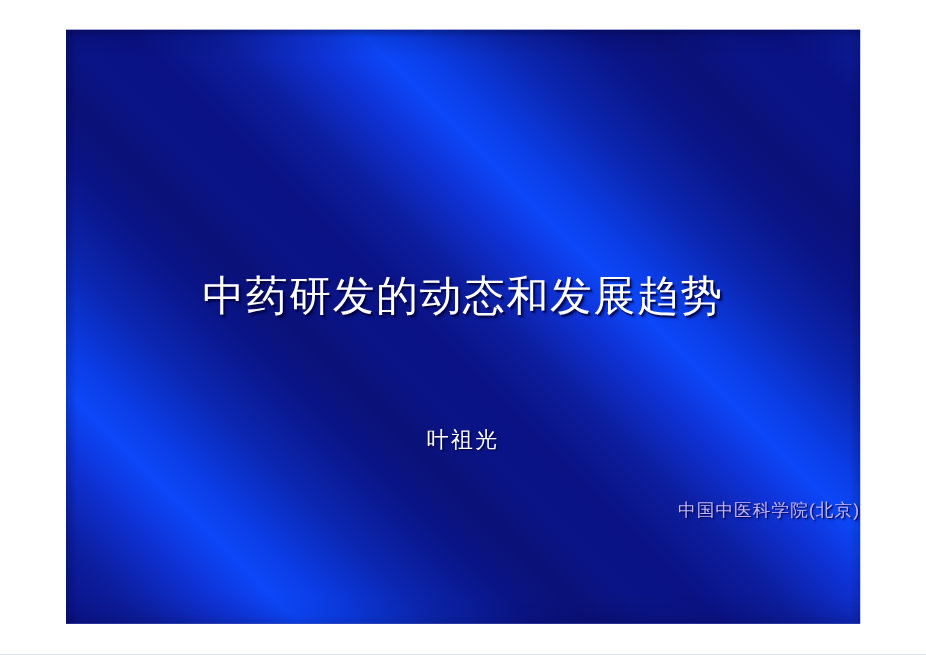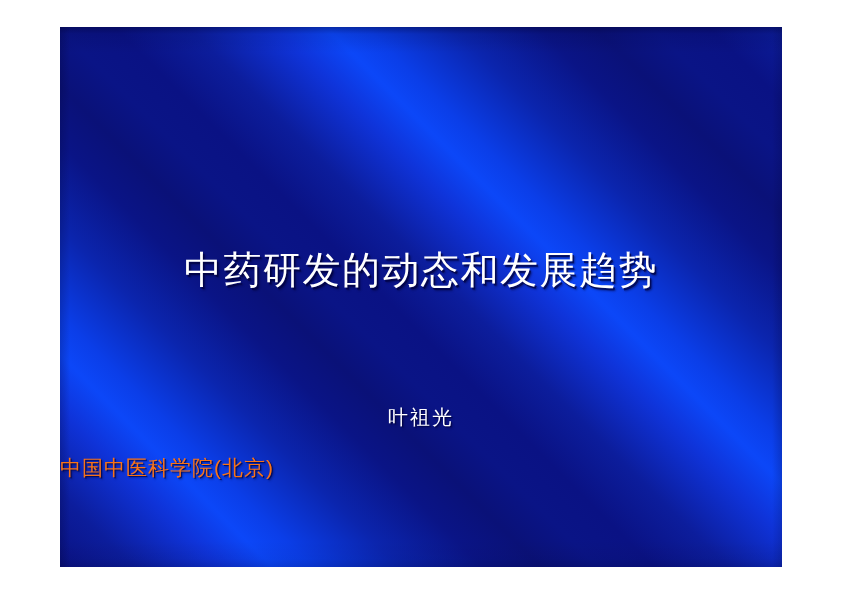--- a/index.html
+++ b/index.html
@@ -103,42 +103,42 @@
     text-shadow:
        1.5px 1.5px 0px rgba(0,0,60,0.70),
        2.5px 2.5px 2px rgba(0,0,50,0.45);
     margin-top: 19px;
   }
 
   .slide-author {
     position: absolute;
     left: 0;
     right: 0;
-    top: 377px;
+    top: 359px;
     text-align: center;
     color: #ffffff;
     font-family: "Liberation Sans", "DejaVu Sans", sans-serif;
     font-size: 20px;
     letter-spacing: 2px;
     font-weight: 400;
     white-space: nowrap;
     text-shadow:
        1.2px 1.2px 0px rgba(0,0,60,0.65),
        2px 2px 2px rgba(0,0,50,0.40);
   }
 
   .slide-affiliation {
     position: absolute;
     left: 0;
     right: 0;
     top: 427px;
-    text-align: left;
-    color: #f97316;
+    text-align: right;
+    color: #c4b5fd;
     font-family: "Liberation Sans", "DejaVu Sans", sans-serif;
-    font-size: 21px;
+    font-size: 16px;
     letter-spacing: 1px;
     font-weight: 400;
     white-space: nowrap;
     text-shadow:
        1.2px 1.2px 0px rgba(0,0,60,0.65),
        2px 2px 2px rgba(0,0,50,0.40);
   }
 </style>
 </head>
 <body>

